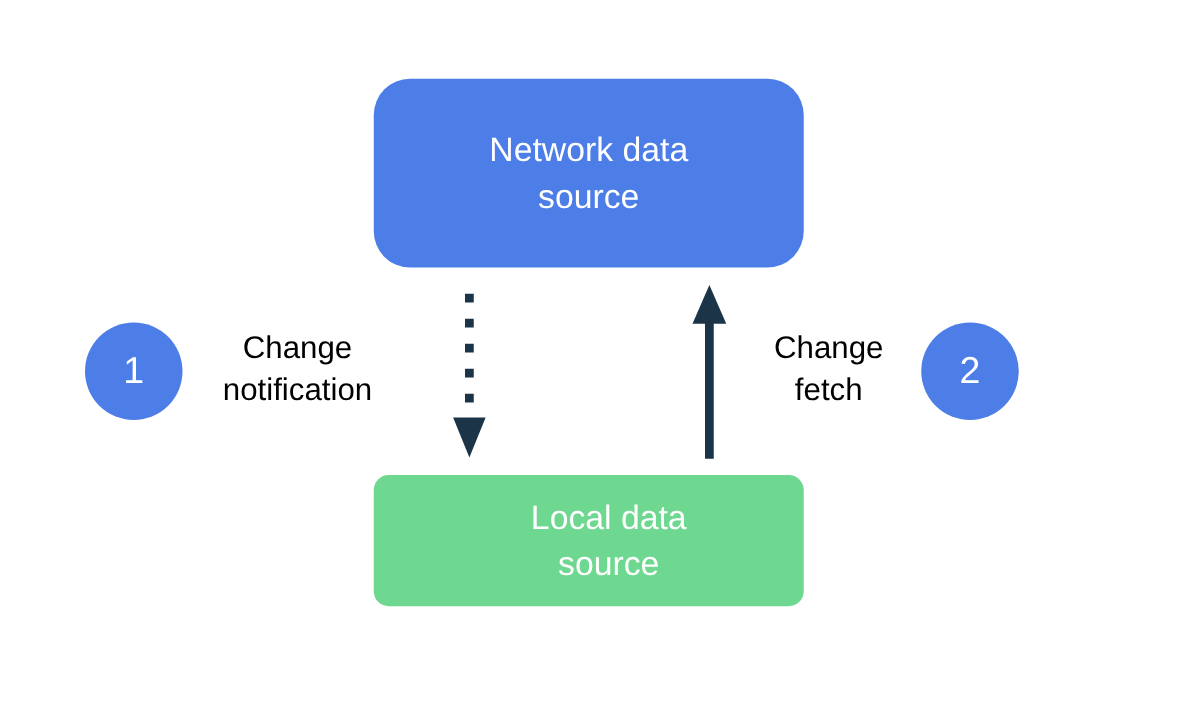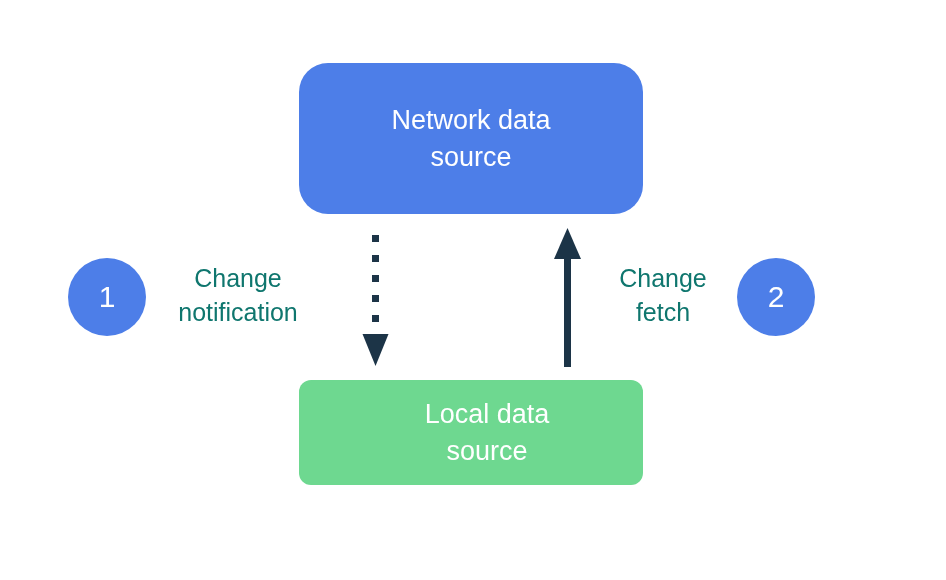--- a/index.html
+++ b/index.html
@@ -73,21 +73,21 @@
   .badge-number {
     color: #ffffff;
     font-size: 30px;
     line-height: 1;
   }
 
   .side-label {
     position: absolute;
     top: 261px;
     width: 196px;
-    color: #0f766e;
+    color: #000000;
     font-size: 25px;
     line-height: 34px;
     text-align: center;
     white-space: pre-line;
   }
   .side-label-1 { left: 140px; }
   .side-label-2 { left: 565px; }
 </style>
 </head>
 <body>

